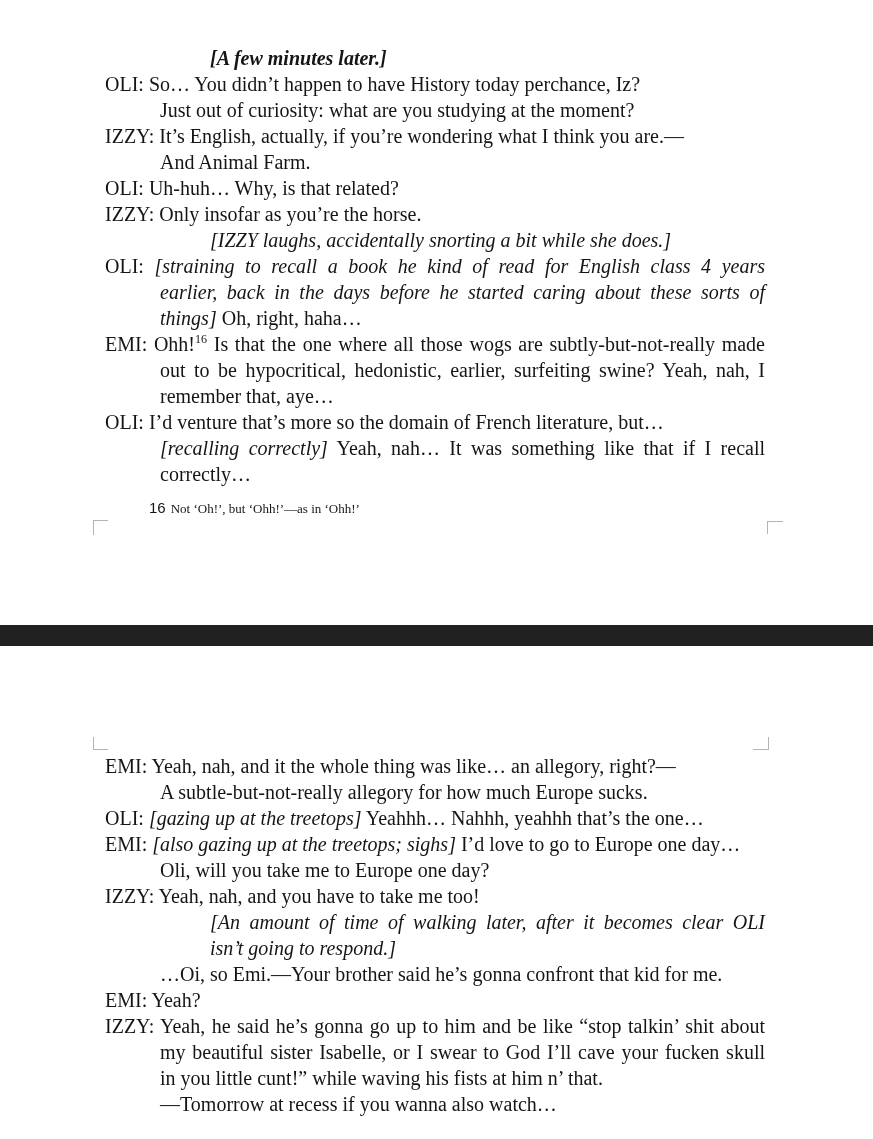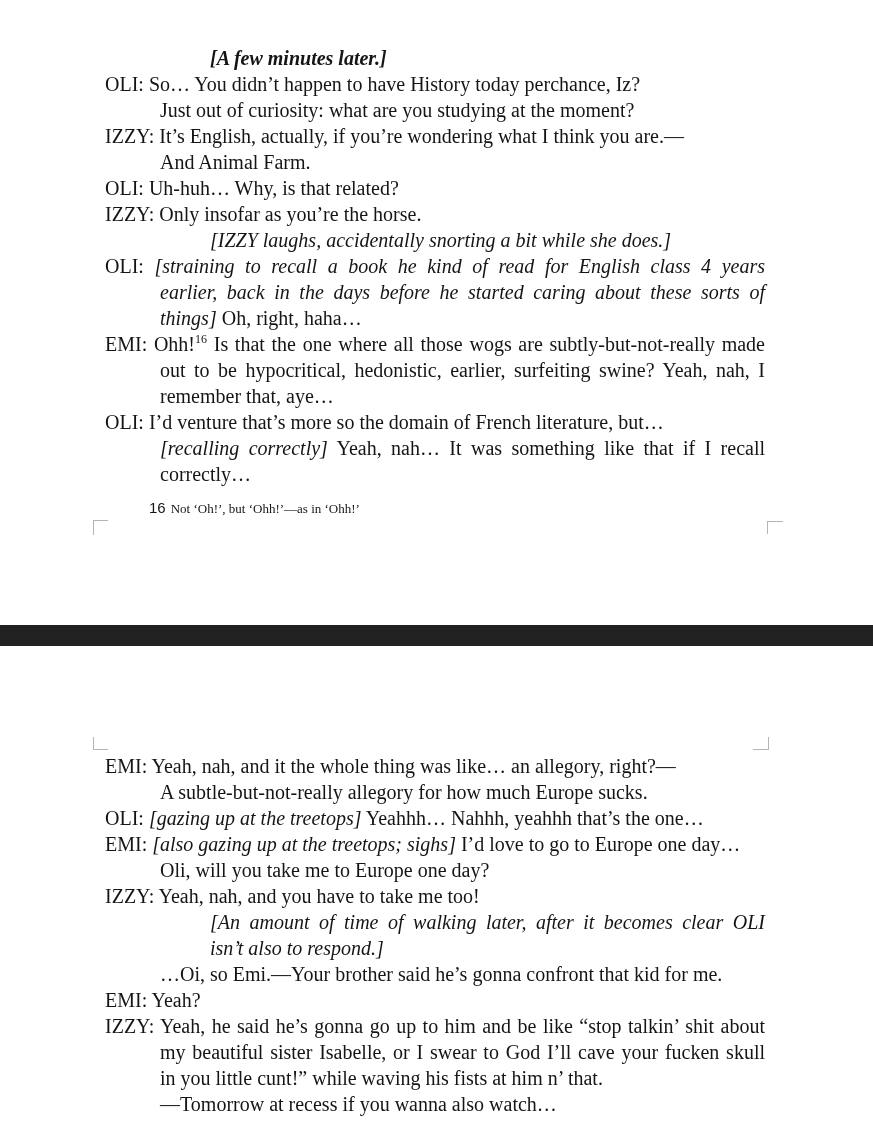--- a/index.html
+++ b/index.html
@@ -89,21 +89,21 @@
 
 <div class="page" id="page-2">
   <div class="page-content" id="p2-content">
       <div class="line indent-0"><span class="seg-normal">EMI: Yeah, nah, and it the whole thing was like… an allegory, right?—</span></div>
       <div class="line indent-1"><span class="seg-normal">A subtle-but-not-really allegory for how much Europe sucks.</span></div>
       <div class="line indent-0"><span class="seg-normal">OLI: </span><span class="seg-italic">[gazing up at the treetops]</span><span class="seg-normal"> Yeahhh… Nahhh, yeahhh that’s the one…</span></div>
       <div class="line indent-0"><span class="seg-normal">EMI: </span><span class="seg-italic">[also gazing up at the treetops; sighs]</span><span class="seg-normal"> I’d love to go to Europe one day…</span></div>
       <div class="line indent-1"><span class="seg-normal">Oli, will you take me to Europe one day?</span></div>
       <div class="line indent-0"><span class="seg-normal">IZZY: Yeah, nah, and you have to take me too!</span></div>
       <div class="line indent-2 justify"><span class="seg-italic">[An amount of time of walking later, after it becomes clear OLI</span></div>
-      <div class="line indent-2"><span class="seg-italic">isn’t also to respond.]</span></div>
+      <div class="line indent-2"><span class="seg-italic">isn’t going to respond.]</span></div>
       <div class="line indent-1"><span class="seg-normal">…Oi, so Emi.—Your brother said he’s gonna confront that kid for me.</span></div>
       <div class="line indent-0"><span class="seg-normal">EMI: Yeah?</span></div>
       <div class="line indent-0 justify"><span class="seg-normal">IZZY: Yeah, he said he’s gonna go up to him and be like “stop talkin’ shit about</span></div>
       <div class="line indent-1 justify"><span class="seg-normal">my beautiful sister Isabelle, or I swear to God I’ll cave your fucken skull</span></div>
       <div class="line indent-1"><span class="seg-normal">in you little cunt!” while waving his fists at him n’ that.</span></div>
       <div class="line indent-1"><span class="seg-normal">—Tomorrow at recess if you wanna also watch…</span></div>
     </div>
 </div>
 
 <div class="crop-mark" id="crop-p1-bottom-left"></div>

